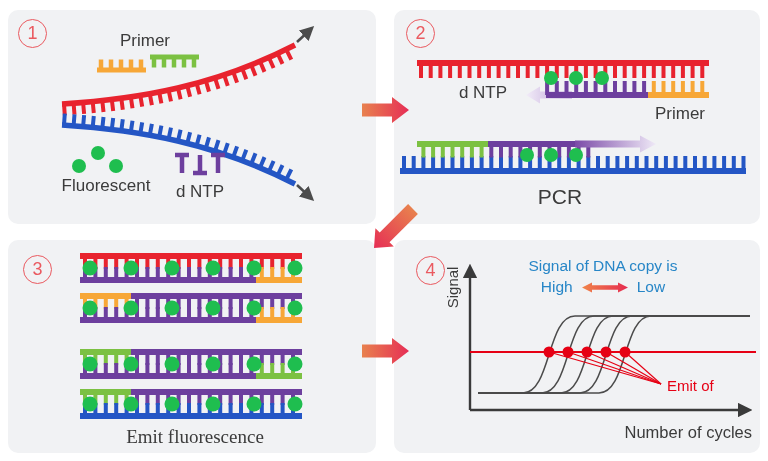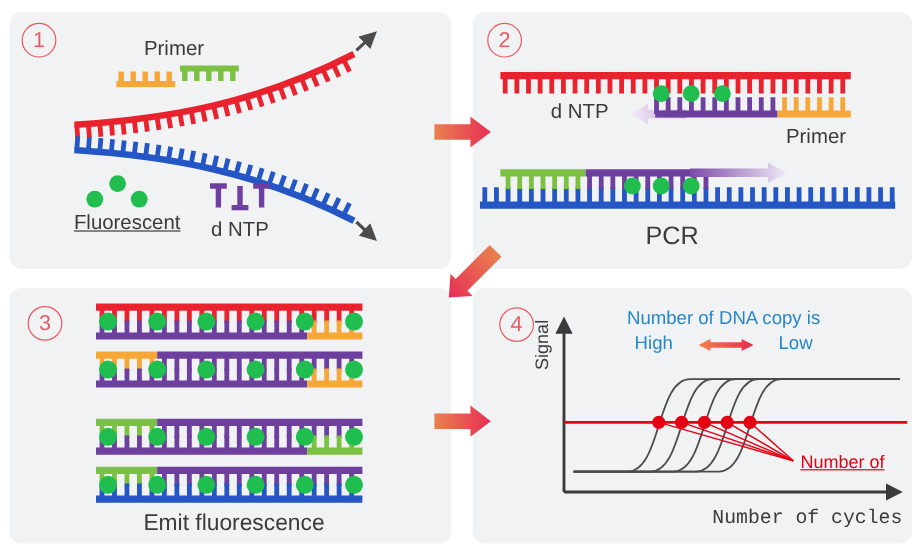--- a/index.html
+++ b/index.html
@@ -9,34 +9,34 @@
   #panel1{left:8px;top:10px;width:368px;height:214px;}
   #panel2{left:394px;top:10px;width:366px;height:214px;}
   #panel3{left:8px;top:240px;width:368px;height:213px;}
   #panel4{left:394px;top:240px;width:366px;height:213px;}
   svg.art{position:absolute;left:0;top:0;}
   .badge{position:absolute;width:27px;height:27px;border:1.5px solid var(--badge-red,#ea5a60);
          border-radius:50%;color:var(--badge-red,#ea5a60);font-size:18px;
          display:flex;align-items:center;justify-content:center;background:transparent;}
   .lbl{position:absolute;color:var(--dark-text,#3b3b3b);font-size:17px;line-height:1.12;}
   .ctr{text-align:center;}
-  .lbl span{display:block;text-decoration:underline;}
+  .lbl span{display:block;}
   #lbl-primer1{left:110px;top:31px;width:70px;}
   #lbl-fluor{left:48px;top:176px;width:116px;}
   #lbl-dntp1{left:165px;top:182px;width:70px;}
   #lbl-dntp2{left:448px;top:83px;width:70px;}
   #lbl-primer2{left:645px;top:104px;width:70px;}
   #lbl-pcr{left:520px;top:185px;width:80px;font-size:21px;}
-  #lbl-emit{left:95px;top:426px;width:200px;font-size:19px;}
+  #lbl-emit{left:95px;top:426px;width:200px;font-size:19px;font-family:Liberation Serif, serif;}
   #lbl-signal{left:426px;top:279px;width:54px;font-size:15px;transform:rotate(-90deg);}
   #lbl-anno1{left:497px;top:257px;width:212px;font-size:15.5px;color:var(--blue-text,#2786c7);}
   #anno2{position:absolute;left:497px;top:278px;width:212px;display:flex;align-items:center;
-         justify-content:center;gap:21px;font-size:15.5px;color:var(--blue-text,#2786c7);}
+         justify-content:center;gap:9px;font-size:15.5px;color:var(--blue-text,#2786c7);}
   #lbl-point{left:667px;top:377px;width:95px;font-size:15px;color:var(--accent-red,#e60014);line-height:1.15;}
-  #lbl-cycles{left:580px;top:423px;width:172px;font-size:16.5px;text-align:right;font-family:Liberation Mono, monospace;}
+  #lbl-cycles{left:580px;top:423px;width:172px;font-size:16.5px;text-align:right;}
 </style>
 </head>
 <body>
 
 <div class="canvas">
 
   <div class="panel" id="panel1"></div>
   <div class="panel" id="panel2"></div>
   <div class="panel" id="panel3"></div>
   <div class="panel" id="panel4"></div>
@@ -222,32 +222,32 @@
   <div class="lbl ctr" id="lbl-primer1">Primer</div>
   <div class="lbl ctr" id="lbl-fluor">
     <span>Fluorescent</span>
   </div>
   <div class="lbl ctr" id="lbl-dntp1">d NTP</div>
   <div class="lbl ctr" id="lbl-dntp2">d NTP</div>
   <div class="lbl ctr" id="lbl-primer2">Primer</div>
   <div class="lbl ctr" id="lbl-pcr">PCR</div>
   <div class="lbl ctr" id="lbl-emit">Emit fluorescence</div>
   <div class="lbl ctr" id="lbl-signal">Signal</div>
-  <div class="lbl ctr" id="lbl-anno1">Number of DNA copy is</div>
+  <div class="lbl ctr" id="lbl-anno1">Signal of DNA copy is</div>
   <div id="anno2">
     <span>High</span>
     <svg width="46" height="13" viewBox="0 0 46 13">
       <defs>
         <linearGradient id="ghl" x1="0" y1="0" x2="1" y2="0">
           <stop offset="0" stop-color="#f0854a"></stop>
             <stop offset="1" stop-color="#e62b50"></stop>
         </linearGradient>
       </defs>
       <path d="M0 6.5L10 1.5L10 4.3L36 4.3L36 1.5L46 6.5L36 11.5L36 8.7L10 8.7L10 11.5Z" fill="url(#ghl)"></path>
     </svg>
     <span>Low</span>
   </div>
   <div class="lbl" id="lbl-point">
-    <span>Number of</span>
+    <span>Emit of</span>
   </div>
   <div class="lbl" id="lbl-cycles">Number of cycles</div>
 
 </div>
 
 </body></html>

